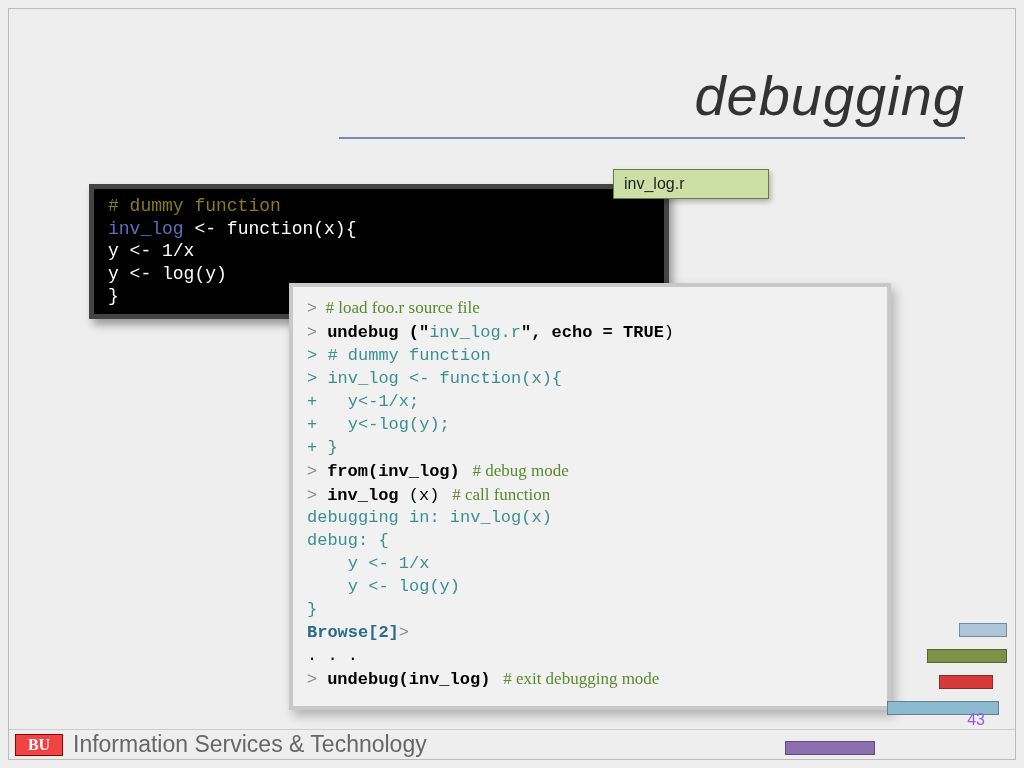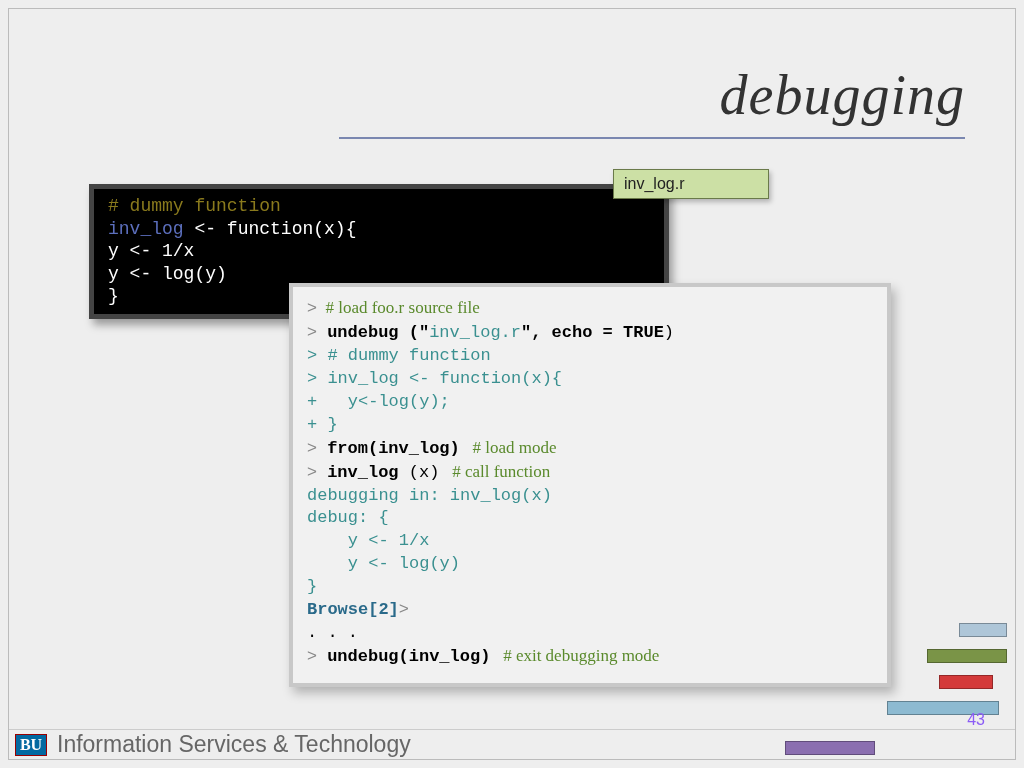--- a/index.html
+++ b/index.html
@@ -14,21 +14,21 @@
   .slide {
     position: absolute;
     top: 8px; left: 8px; right: 8px; bottom: 8px;
     border: 1px solid #bbb;
     background: #eeeeee;
   }
   .title {
     position: absolute;
     top: 54px;
     right: 50px;
-    font-family: Liberation Serif, serif;
+    font-family: Liberation Sans, sans-serif;
     font-style: italic;
     font-size: 56px;
     color: #333;
     letter-spacing: 1px;
   }
   .title-rule {
     position: absolute;
     top: 128px;
     left: 330px;
     right: 50px;
@@ -106,23 +106,23 @@
   .footer {
     position: absolute;
     bottom: 0; left: 0; right: 0;
     height: 30px;
     border-top: 1px solid #ccc;
     display: flex;
     align-items: center;
     padding-left: 6px;
   }
   .bu-logo {
-    width: 32px;
+    width: 48px;
     height: 22px;
-    background: #0369a1;
+    background: #ef4444;
     color: #fff;
     font-family: 'Times New Roman', serif;
     font-weight: bold;
     font-size: 16px;
     display: flex;
     align-items: center;
     justify-content: center;
     border: 1px solid #990000;
     margin-right: 10px;
     letter-spacing: 0px;
@@ -158,23 +158,24 @@
     <div class="line">}</div>
   </div>
 
   <div class="file-tag">inv_log.r</div>
 
   <div class="console">
     <div class="line"><span class="prompt-gray">&gt;</span><span class="greencom">  # load foo.r source file</span></div>
     <div class="line"><span class="prompt-gray">&gt;</span><span class="black"> </span><span class="bold">undebug </span><span class="bold">("</span><span class="teal">inv_log.r</span><span class="bold">", </span><span class="bold">echo = TRUE</span><span class="black">)</span></div>
     <div class="line teal">&gt; # dummy function</div>
     <div class="line teal">&gt; inv_log &lt;- function(x){</div>
+    <div class="line teal">+   y&lt;-1/x;</div>
     <div class="line teal">+   y&lt;-log(y);</div>
     <div class="line teal">+ }</div>
-    <div class="line"><span class="prompt-gray">&gt;</span><span> </span><span class="bold">from(inv_log)</span><span class="greencom">   # load mode</span></div>
+    <div class="line"><span class="prompt-gray">&gt;</span><span> </span><span class="bold">from(inv_log)</span><span class="greencom">   # debug mode</span></div>
     <div class="line"><span class="prompt-gray">&gt;</span><span> </span><span class="bold">inv_log </span><span class="black">(x)</span><span class="greencom">   # call function</span></div>
     <div class="line teal">debugging in: inv_log(x)</div>
     <div class="line teal">debug: {</div>
     <div class="line teal">    y &lt;- 1/x</div>
     <div class="line teal">    y &lt;- log(y)</div>
     <div class="line teal">}</div>
     <div class="line"><span class="tealbold">Browse[2]</span><span class="prompt-gray-mono">&gt;</span></div>
     <div class="line black">. . .</div>
     <div class="line"><span class="prompt-gray">&gt;</span><span> </span><span class="bold">undebug(inv_log)</span><span class="greencom">   # exit debugging mode</span></div>
   </div>

